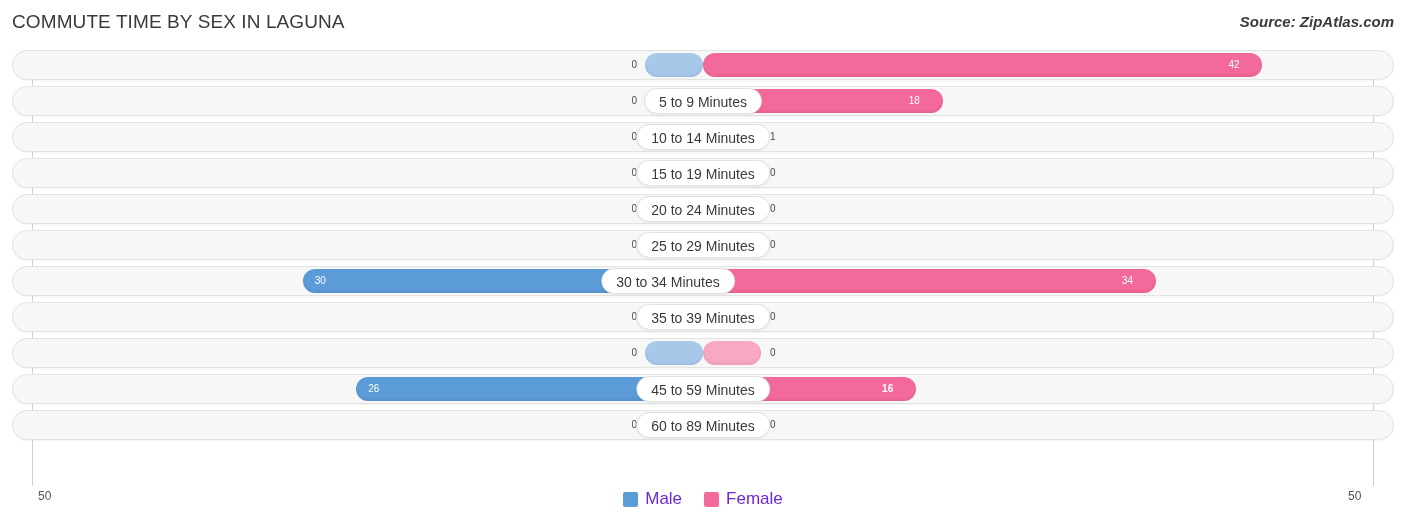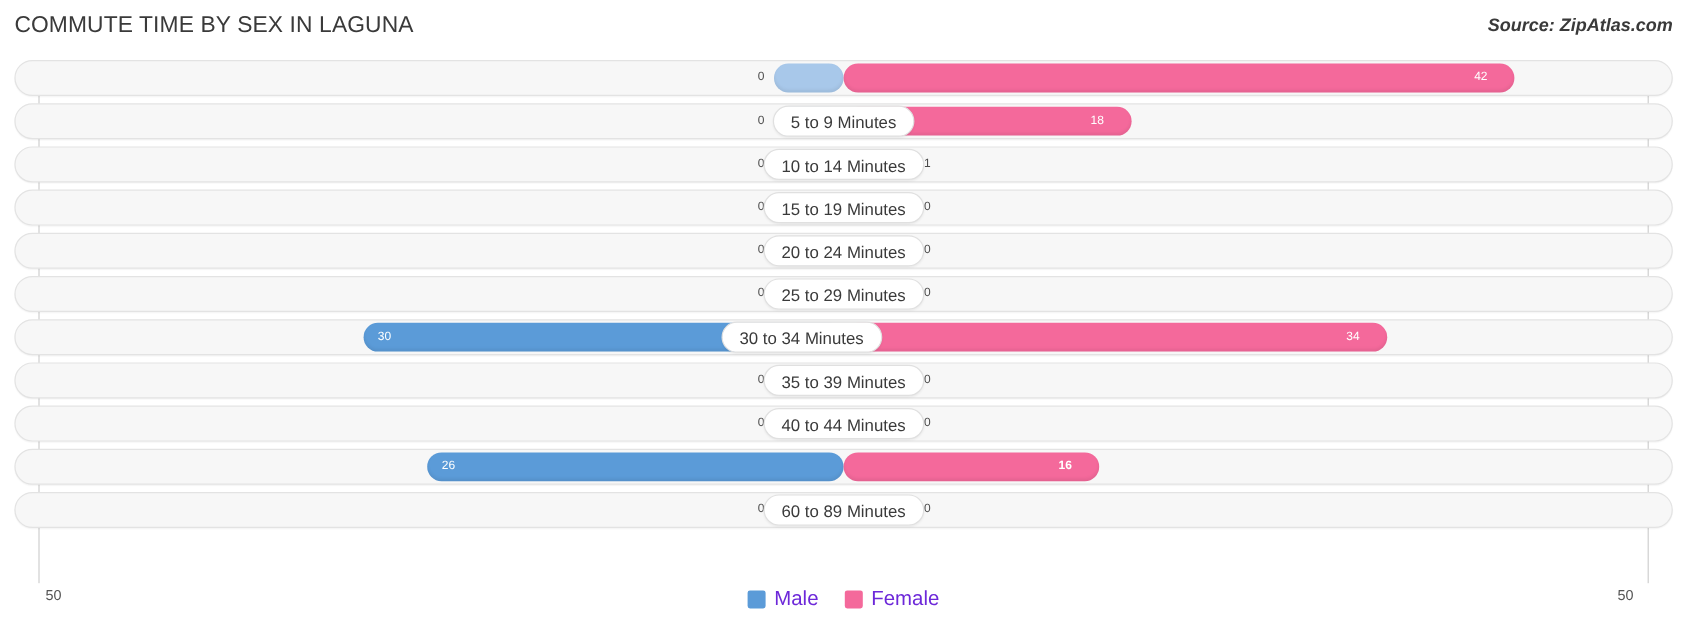--- a/index.html
+++ b/index.html
@@ -214,30 +214,30 @@
             <div class="cat-pill" style="left: 703px;">35 to 39 Minutes</div>
           </div>
         </div>
         <div class="row">
           <div class="row-track"></div>
           <div class="bars">
             <div class="bar male zero" style="left: 645px; width: 58px;"></div>
             <div class="bar female zero" style="left: 703px; width: 58px;"></div>
             <div class="val" style="left: 619px; width: 18px; text-align: right;">0</div>
             <div class="val" style="left: 770px;">0</div>
-            <div class="cat-pill" style="left: 703px;">40 to 44 Minutes</div>
           </div>
         </div>
         <div class="row">
           <div class="row-track"></div>
           <div class="bars">
             <div class="bar male" style="left: 356.16px; width: 346.84px;"></div>
             <div class="bar female" style="left: 703px; width: 213.12px;"></div>
             <div class="val inside" style="left: 368.16px;">26</div>
             <div class="val inside" style="left: 882.12px; font-weight: bold;">16</div>
+            <div class="cat-pill" style="left: 703px;">45 to 59 Minutes</div>
           </div>
         </div>
         <div class="row">
           <div class="row-track"></div>
           <div class="bars">
             <div class="bar male zero" style="left: 645px; width: 58px;"></div>
             <div class="bar female zero" style="left: 703px; width: 58px;"></div>
             <div class="val" style="left: 619px; width: 18px; text-align: right;">0</div>
             <div class="val" style="left: 770px;">0</div>
             <div class="cat-pill" style="left: 703px;">60 to 89 Minutes</div>

